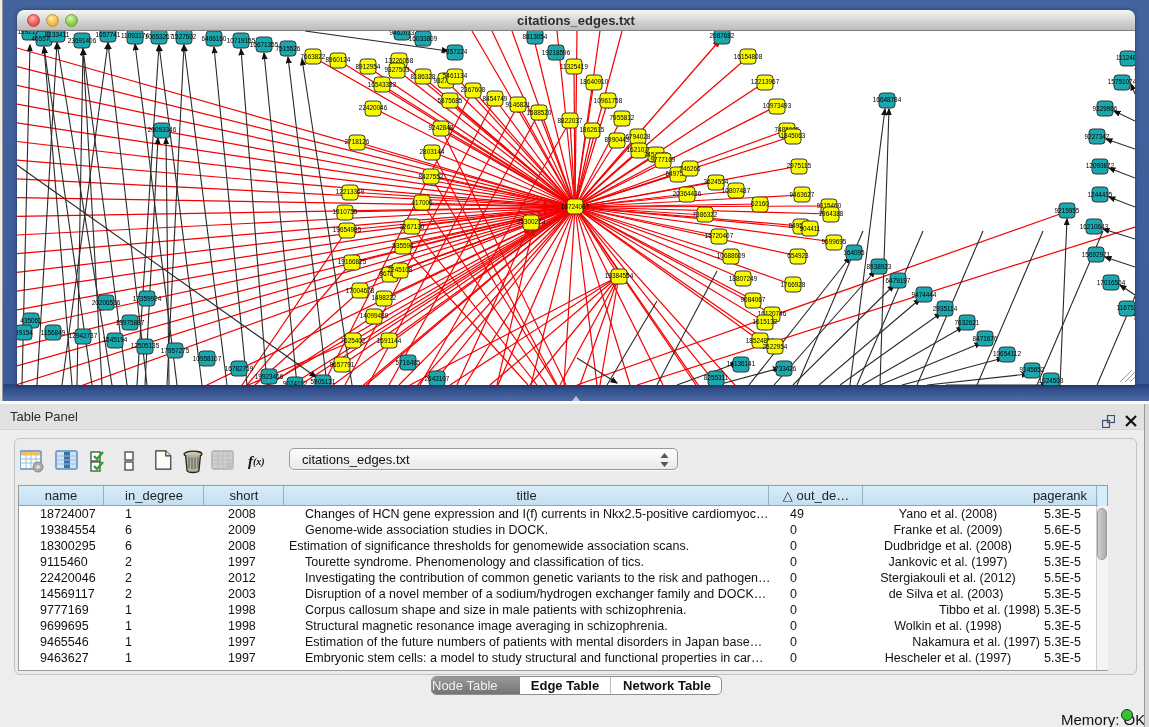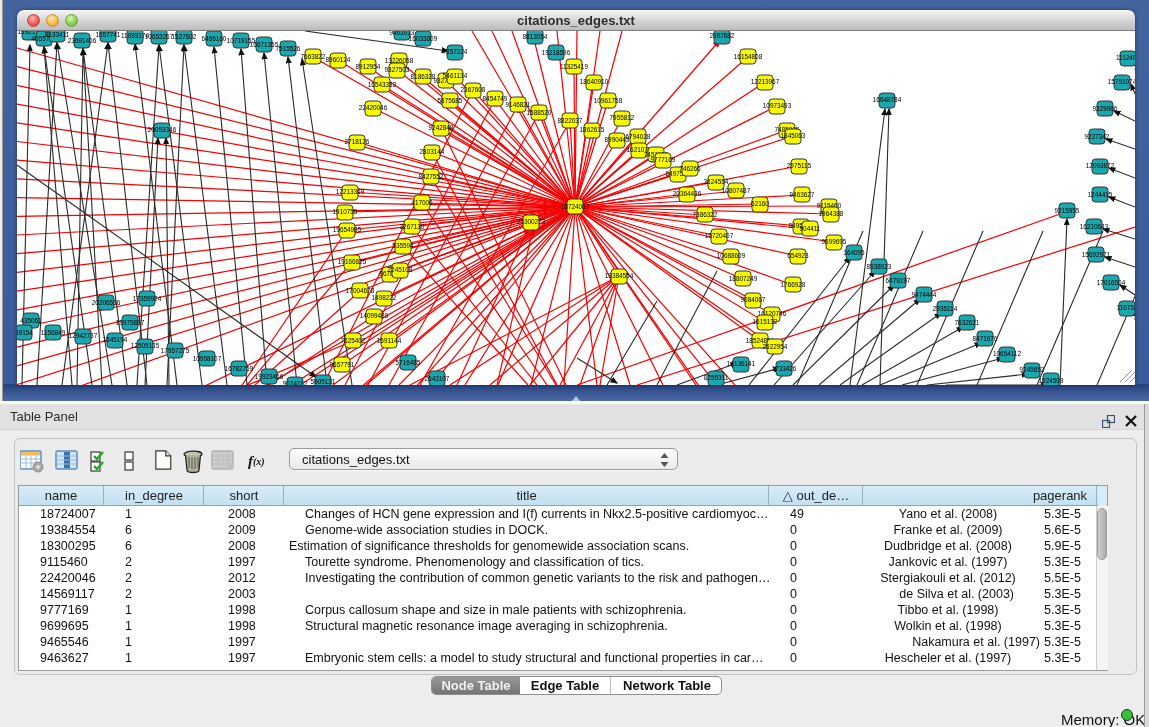--- a/index.html
+++ b/index.html
@@ -639,65 +639,67 @@
     <span style="left:210px">2012</span>
     <span style="left:287px;width:478px" class="ell">Investigating the contribution of common genetic variants to the risk and pathogen…</span>
     <span style="left:772px">0</span>
     <span style="left:838px;width:184px;text-align:center">Stergiakouli et al. (2012)</span>
     <span style="left:1026px">5.5E-5</span>
   </div>
 <div class="trow" style="top:587px">
     <span style="left:22px">14569117</span>
     <span style="left:107px">2</span>
     <span style="left:210px">2003</span>
-    <span style="left:772px">0</span>
-    <span style="left:812px;width:184px;text-align:right">de Silva et al. (2003)</span>
+    <span style="left:287px;width:478px" class="ell">Disruption of a novel member of a sodium/hydrogen exchanger family and DOCK…</span>
+    <span style="left:772px">0</span>
+    <span style="left:836px;width:184px;text-align:center">de Silva et al. (2003)</span>
     <span style="left:1026px">5.3E-5</span>
   </div>
 <div class="trow" style="top:603px">
     <span style="left:22px">9777169</span>
     <span style="left:107px">1</span>
     <span style="left:210px">1998</span>
     <span style="left:287px;width:478px" class="ell">Corpus callosum shape and size in male patients with schizophrenia.</span>
     <span style="left:772px">0</span>
-    <span style="left:838px;width:184px;text-align:center">Tibbo et al. (1998)</span>
+    <span style="left:838px;width:184px;text-align:right">Tibbo et al. (1998)</span>
     <span style="left:1026px">5.3E-5</span>
   </div>
 <div class="trow" style="top:619px">
     <span style="left:22px">9699695</span>
     <span style="left:107px">1</span>
     <span style="left:210px">1998</span>
     <span style="left:287px;width:478px" class="ell">Structural magnetic resonance image averaging in schizophrenia.</span>
     <span style="left:772px">0</span>
     <span style="left:838px;width:184px;text-align:center">Wolkin et al. (1998)</span>
     <span style="left:1026px">5.3E-5</span>
   </div>
 <div class="trow" style="top:635px">
     <span style="left:22px">9465546</span>
     <span style="left:107px">1</span>
     <span style="left:210px">1997</span>
+    <span style="left:287px;width:478px" class="ell">Estimation of the future numbers of patients with mental disorders in Japan base…</span>
     <span style="left:772px">0</span>
     <span style="left:838px;width:184px;text-align:right">Nakamura et al. (1997)</span>
     <span style="left:1026px">5.3E-5</span>
   </div>
 <div class="trow" style="top:651px">
     <span style="left:22px">9463627</span>
     <span style="left:107px">1</span>
     <span style="left:210px">1997</span>
     <span style="left:287px;width:478px" class="ell">Embryonic stem cells: a model to study structural and functional properties in car…</span>
     <span style="left:772px">0</span>
     <span style="left:838px;width:184px;text-align:center">Hescheler et al. (1997)</span>
     <span style="left:1026px">5.3E-5</span>
   </div>
 
 <div class="abs" style="left:1096px;top:506px;width:12px;height:164px;background:#f4f4f4;border-left:1px solid #ccc"></div>
 <div class="abs" style="left:1097px;top:508px;width:10px;height:52px;background:linear-gradient(90deg,#cfcfcf,#adadad);border-radius:5px;border:1px solid #999"></div>
 
 <div class="abs" style="left:431px;top:676px;width:291px;height:19px;border:1px solid #8f8f8f;border-radius:5px;background:#fff;font-size:13px;font-weight:bold;overflow:hidden">
- <span class="abs" style="left:0;top:0;width:88px;height:19px;background:linear-gradient(#9a9a9a,#6f6f6f);color:#f2f2f2;text-align:center;line-height:18px;font-weight:bold">Node Table</span>
+ <span class="abs" style="left:0;top:0;width:88px;height:19px;background:linear-gradient(#9a9a9a,#6f6f6f);color:#f2f2f2;line-height:18px;font-weight:normal">Node Table</span>
  <span class="abs" style="left:88px;top:0;width:91px;height:19px;color:#111;text-align:center;line-height:18px;border-right:1px solid #bbb">Edge Table</span>
  <span class="abs" style="left:179px;top:0;width:112px;height:19px;color:#111;text-align:center;line-height:18px">Network Table</span>
 </div>
 
 <div class="abs" style="left:1061px;top:711px;font-size:15px;color:#111">Memory: OK</div>
 <div class="abs" style="left:1121px;top:709px;width:12px;height:12px;border-radius:50%;background:#35c335;border:1.5px solid #2a2a2a"></div>
 <div class="abs" style="left:1144px;top:404px;width:5px;height:323px;background:#d8d8d8;border-left:1px solid #9a9a9a"></div>
 <style>
 .trow{position:absolute;left:18px;width:1076px;height:16px;font-size:12.5px;color:#111}
 .trow span{position:absolute;top:0;white-space:nowrap}

